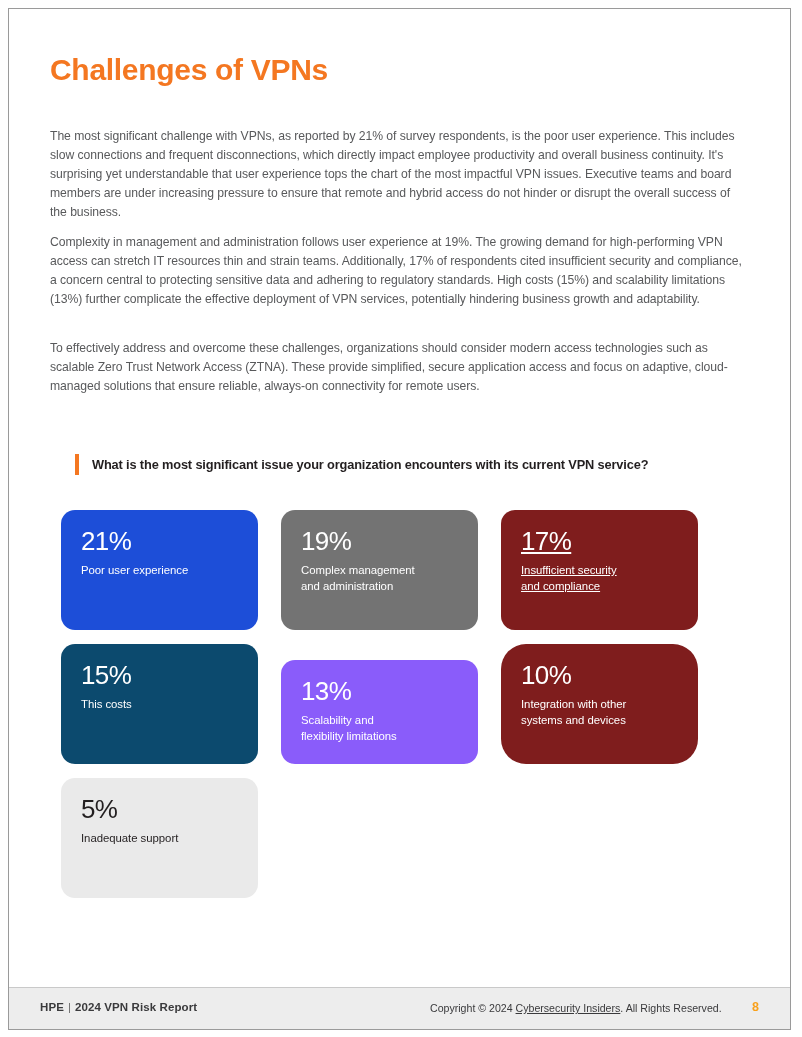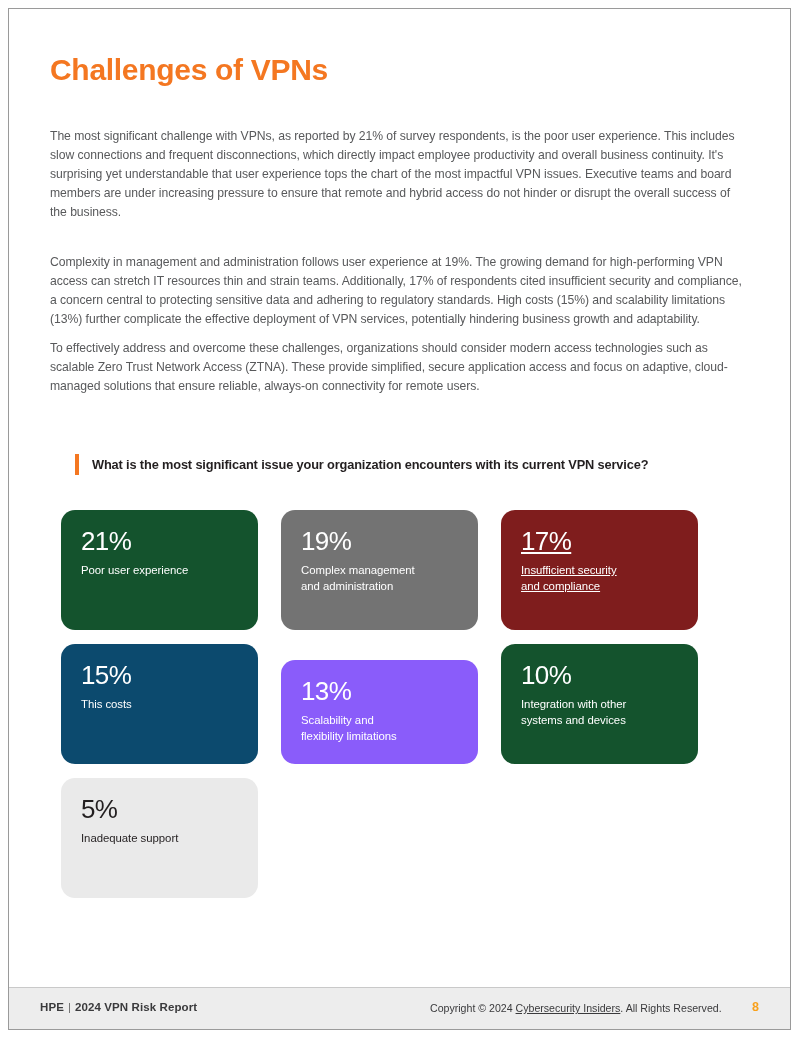--- a/index.html
+++ b/index.html
@@ -38,21 +38,21 @@
   .body-block {
     position: absolute;
     left: 41px;
     width: 700px;
     font-size: 12.2px;
     line-height: 19.1px;
     color: #58595B;
     letter-spacing: -0.05px;
   }
   #para-1 { top: 118px; }
-  #para-2 { top: 224px; margin-top: 20px; }
+  #para-2 { top: 224px; }
   #para-3 { top: 330px; }
 
   
   #question-heading {
     position: absolute;
     left: 37px;
     top: 445px;
     display: flex;
     align-items: center;
     gap: 13px;
@@ -156,21 +156,21 @@
   <p class="body-block" id="para-2">Complexity in management and administration follows user experience at 19%. The growing demand for high-performing VPN access can stretch IT resources thin and strain teams. Additionally, 17% of respondents cited insufficient security and compliance, a concern central to protecting sensitive data and adhering to regulatory standards. High costs (15%) and scalability limitations (13%) further complicate the effective deployment of VPN services, potentially hindering business growth and adaptability.</p>
 
   <p class="body-block" id="para-3">To effectively address and overcome these challenges, organizations should consider modern access technologies such as scalable Zero Trust Network Access (ZTNA). These provide simplified, secure application access and focus on adaptive, cloud-managed solutions that ensure reliable, always-on connectivity for remote users.</p>
 
   <div id="question-heading">
     <span id="question-bar"></span>
     <span id="question-text">What is the most significant issue your organization encounters with its current VPN service?</span>
   </div>
 
   <div id="card-grid">
-      <div class="stat-card" style="background: #14532d; color: rgb(255, 255, 255);">
+      <div class="stat-card" style="background: #1d4ed8; color: rgb(255, 255, 255);">
         <div class="stat-value">21%</div>
         <div class="stat-label">Poor user experience</div>
       </div>
       <div class="stat-card" style="background: #737373; color: rgb(255, 255, 255);">
         <div class="stat-value">19%</div>
         <div class="stat-label">Complex management
 and administration</div>
       </div>
       <div class="stat-card" style="background: #7f1d1d; color: rgb(255, 255, 255); text-decoration: underline;">
         <div class="stat-value">17%</div>
@@ -179,21 +179,21 @@
       </div>
       <div class="stat-card" style="background: #0c4a6e; color: rgb(255, 255, 255);">
         <div class="stat-value">15%</div>
         <div class="stat-label">This costs</div>
       </div>
       <div class="stat-card" style="background: rgb(138, 92, 250); color: rgb(255, 255, 255); margin-top: 16px;">
         <div class="stat-value">13%</div>
         <div class="stat-label">Scalability and
 flexibility limitations</div>
       </div>
-      <div class="stat-card" style="background: #14532d; color: rgb(255, 255, 255);">
+      <div class="stat-card" style="background: #7f1d1d; color: rgb(255, 255, 255); border-radius: 25px;">
         <div class="stat-value">10%</div>
         <div class="stat-label">Integration with other
 systems and devices</div>
       </div>
       <div class="stat-card" style="background: rgb(234, 234, 234); color: rgb(35, 31, 32);">
         <div class="stat-value">5%</div>
         <div class="stat-label">Inadequate support</div>
       </div>
     </div>
 

